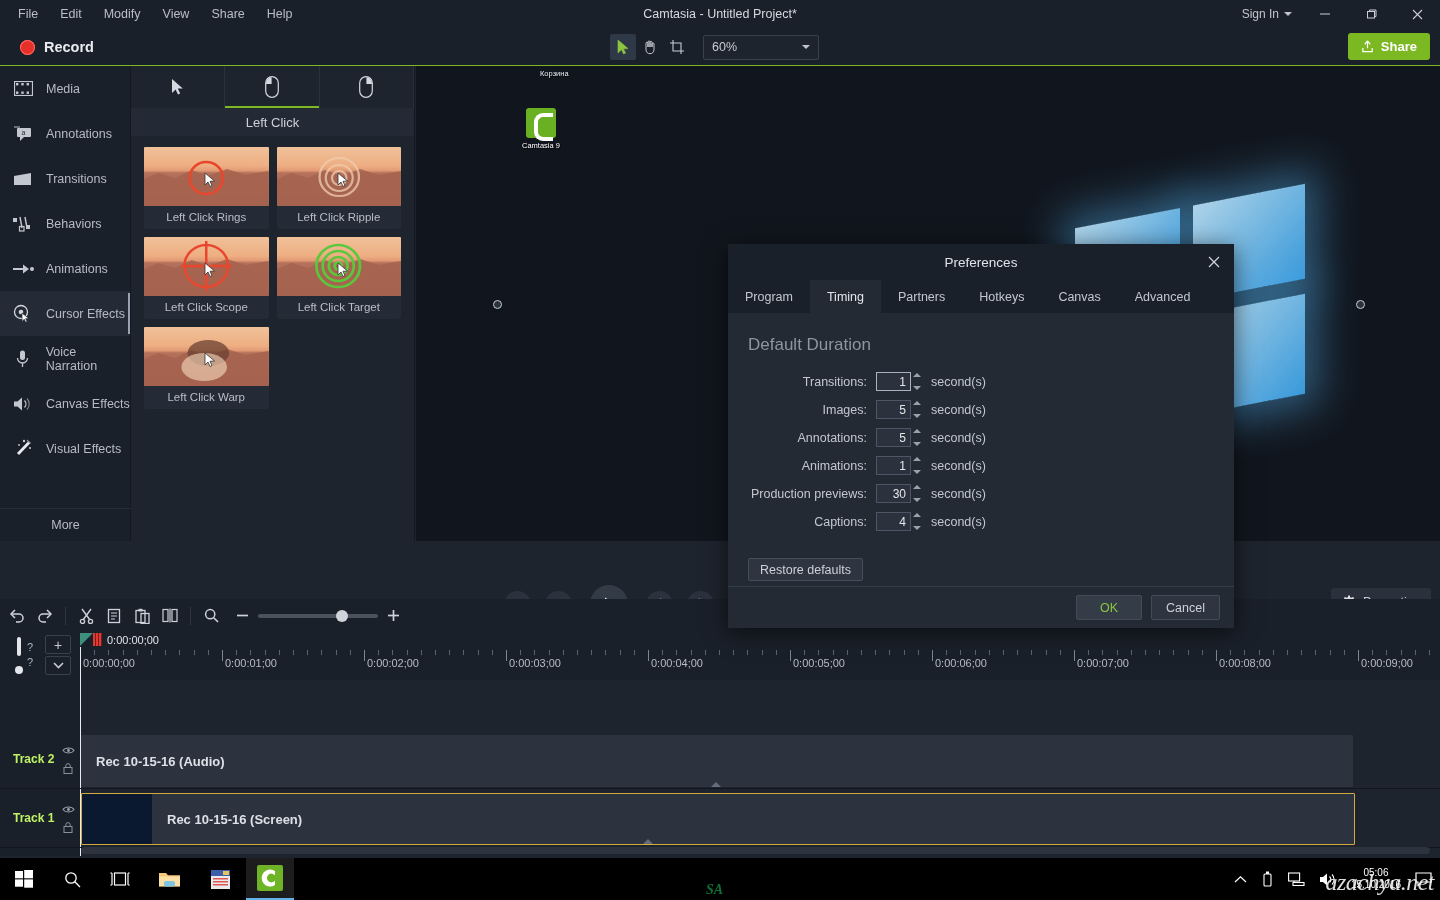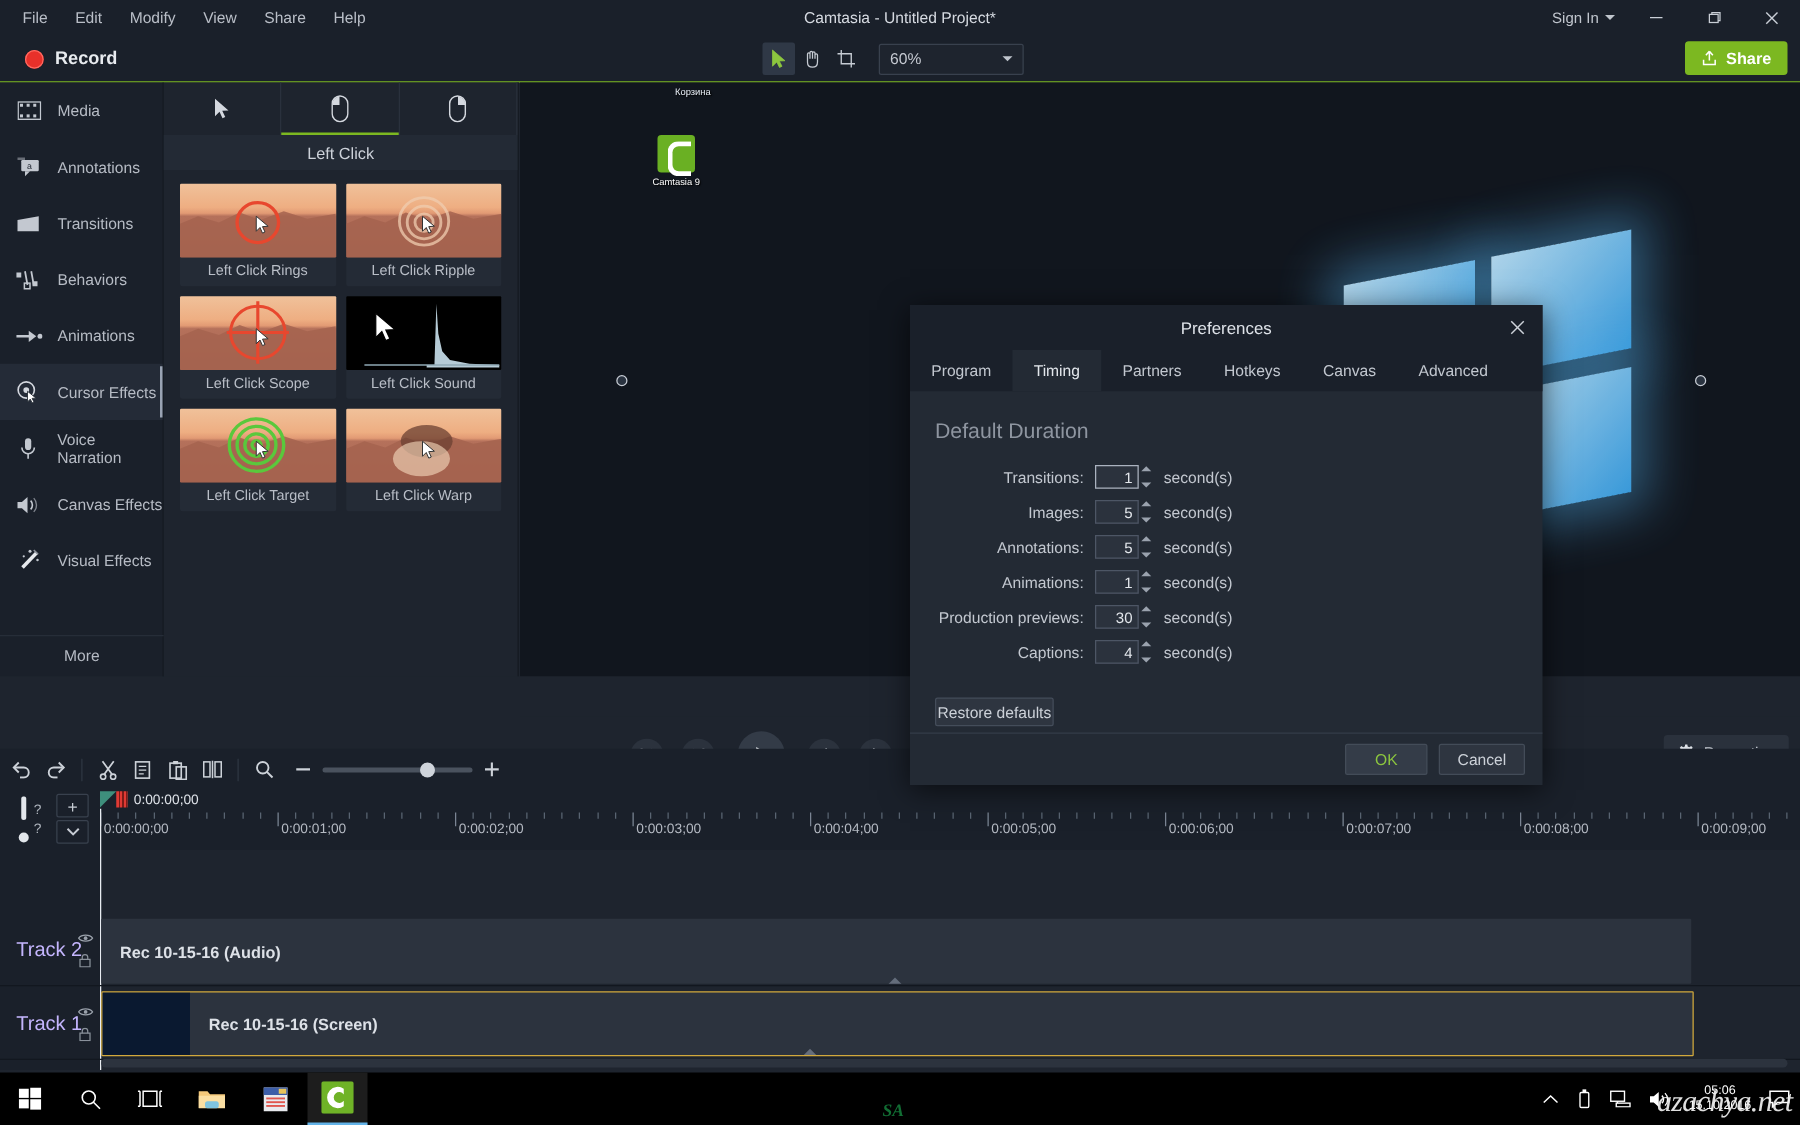--- a/index.html
+++ b/index.html
@@ -211,21 +211,21 @@
   .ph-time { font-size:11px; color:#dfe3e9; margin-left:5px; }
   .ph-line { position:absolute; left:80px; top:15px; width:1px; height:209px; background:#e8ecf1; }
   .ticks { position:absolute; left:0; top:18px; width:1360px; height:12px; }
   .tick { position:absolute; top:0; width:1px; background:#596472; }
   .tick.major { height:11px; background:#7b8594; }
   .tick.minor { height:5px; }
   .ruler-labels { position:absolute; left:0; top:25px; width:1360px; height:20px; }
   .rl { position:absolute; font-size:11px; color:#b5bac3; }
   .tracks { position:absolute; left:0; top:48px; width:1440px; height:176px; }
   .track-row { position:absolute; left:0; width:1440px; border-bottom:1px solid #12171f; }
-  .track-name { position:absolute; left:13px; font-size:16px; color:#c4b5fd; }
+  .track-name { position:absolute; left:13px; font-size:12px; color:#bef264;font-weight:bold; }
   .track-eye { position:absolute; left:62px; }
   .track-lock { position:absolute; left:63px; }
   .clip {
     position:absolute; left:81px; border-radius:1px; overflow:hidden;
     display:flex; align-items:center;
   }
   .clip.audio { background:#2c333e; }
   .clip.screen { background:#2c333e; border:1px solid #d2a93c; }
   .clip-title { font-size:13px; font-weight:bold; color:#dde1e7; padding-left:15px; }
   .clip-thumb {
@@ -288,21 +288,21 @@
     width:35px; height:19px; background:#2b323d; border:1px solid #4d5665;
     color:#e3e7ec; font-size:12px; text-align:right; padding-right:4px;
     font-family:"Liberation Sans", sans-serif; line-height:17px;
   }
   .spin-input.focused { border-color:#aab2bf; }
   .spin-arrows { width:11px; display:flex; flex-direction:column; justify-content:space-between; padding:1px 0 1px 2px; }
   .sp-up { width:0;height:0;border-left:4px solid transparent;border-right:4px solid transparent;border-bottom:4px solid #9aa2ae; cursor:pointer;}
   .sp-dn { width:0;height:0;border-left:4px solid transparent;border-right:4px solid transparent;border-top:4px solid #9aa2ae; cursor:pointer;}
   .funit { font-size:12.5px; color:#c3c8d0; padding-left:9px; }
   .restore-btn {
-    margin-left:20px; margin-top:18px; height:23px; padding:0 1px;
+    margin-left:20px; margin-top:18px; height:23px; padding:0 11px;
     background:#2e3540; border:1px solid #444d5a; border-radius:2px;
     font-size:12.5px; color:#ccd1d8; display:inline-flex; align-items:center; cursor:pointer;
   }
   .dlg-foot {
     position:absolute; bottom:0; left:0; width:506px; height:42px;
     border-top:1px solid #343c48; display:flex; align-items:center; justify-content:flex-end;
     padding-right:14px; gap:9px;
   }
   .dbtn {
     min-width:66px; height:25px; padding:0 14px; border-radius:2px;
@@ -557,32 +557,20 @@
               <line x1="36" y1="29" x2="84" y2="29"></line>
             </g>
           </svg>
           <svg width="13" height="16" viewBox="0 0 13 16" class="cursor-arrow" style="left:50%;top:42%;margin-left:-2px;">
               <path d="M1 1 L1 13 L4 10 L6 14.5 L8 13.6 L6 9.3 L10.5 9 z" fill="#fff" stroke="#333" stroke-width="0.8"></path>
             </svg>
         </div>
         <div class="card-label">Left Click Scope</div>
       </div>
 
-      <div class="card">
-        <div class="thumb black">
-          <svg width="100%" height="100%" viewBox="0 0 120 59" preserveAspectRatio="none" style="position:absolute;left:0;top:0;">
-            <path d="M62 55 L68 55 L69.5 6 L71 30 L74 44 L80 51 L95 54 L118 55 L118 57 L62 57 z" fill="#b6cbd6"></path>
-            <line x1="14" y1="55" x2="118" y2="55" stroke="#8fa8b5" stroke-width="1.2"></line>
-          </svg>
-          <svg width="21" height="26" viewBox="0 0 13 16" class="cursor-arrow" style="left:22px;top:12px;">
-              <path d="M1 1 L1 13 L4 10 L6 14.5 L8 13.6 L6 9.3 L10.5 9 z" fill="#fff" stroke="#000" stroke-width="0.6"></path>
-            </svg>
-        </div>
-        <div class="card-label">Left Click Sound</div>
-      </div>
 
       <div class="card">
         <div class="thumb dune">
           <svg width="100%" height="100%" viewBox="0 0 120 59" preserveAspectRatio="none" style="position:absolute;left:0;top:0;">
             <path d="M0 32 L14 26 L30 31 L46 23 L62 29 L80 22 L98 28 L120 24 L120 59 L0 59 z" fill="#a5634f" opacity="0.85"></path>
             <g fill="none" stroke="#5ac83c" stroke-width="2.6">
               <circle cx="59" cy="29" r="21"></circle>
                 <circle cx="59" cy="29" r="15"></circle>
                 <circle cx="59" cy="29" r="9"></circle>
                 <circle cx="59" cy="29" r="3.5"></circle>

